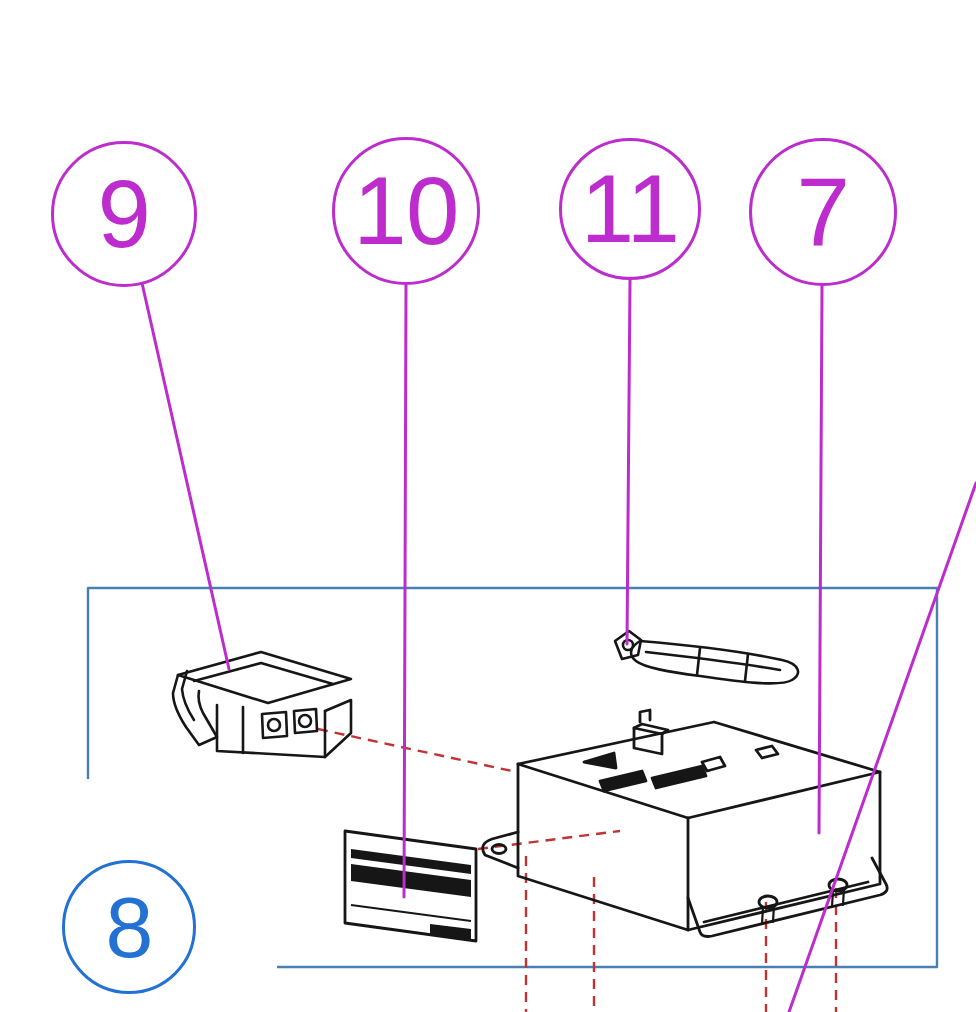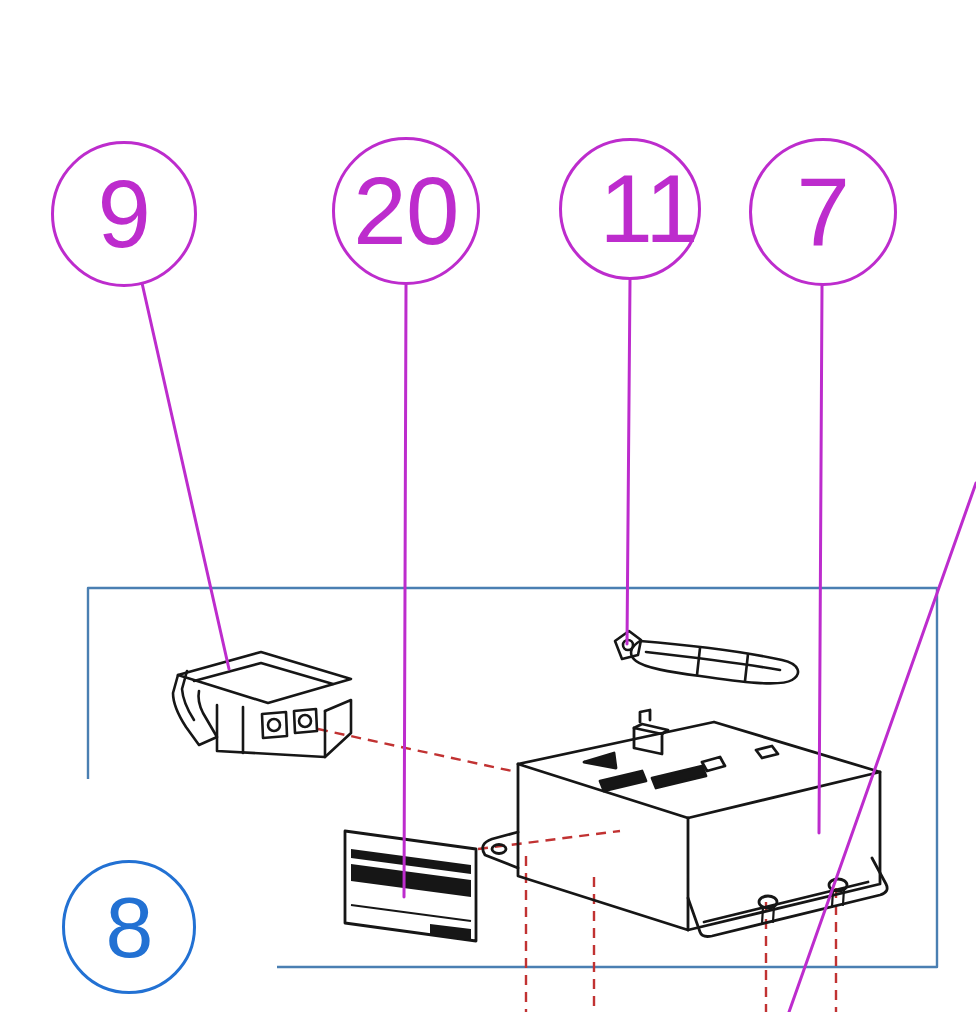--- a/index.html
+++ b/index.html
@@ -117,24 +117,24 @@
       <line x1="822" y1="286" x2="819" y2="833"></line>
       <line x1="976" y1="483" x2="789" y2="1012"></line>
     </g>
   </svg>
 
   <div class="callout magenta" style="left:51px; top:141px; width:146px; height:146px;">
     <span class="callout-num num-lg">9</span>
   </div>
 
   <div class="callout magenta" style="left:332px; top:137px; width:148px; height:148px;">
-    <span class="callout-num num-lg">20</span>
+    <span class="callout-num num-lg">10</span>
   </div>
 
-  <div class="callout magenta" style="left:559px; top:138px; width:142px; height:142px;justify-content:flex-end;">
+  <div class="callout magenta" style="left:559px; top:138px; width:142px; height:142px;">
     <span class="callout-num num-lg">11</span>
   </div>
 
   <div class="callout magenta" style="left:749px; top:138px; width:148px; height:148px;">
     <span class="callout-num num-lg">7</span>
   </div>
 
   <div class="callout blue" style="left:62px; top:860px; width:134px; height:134px;">
     <span class="callout-num num-md">8</span>
   </div>

